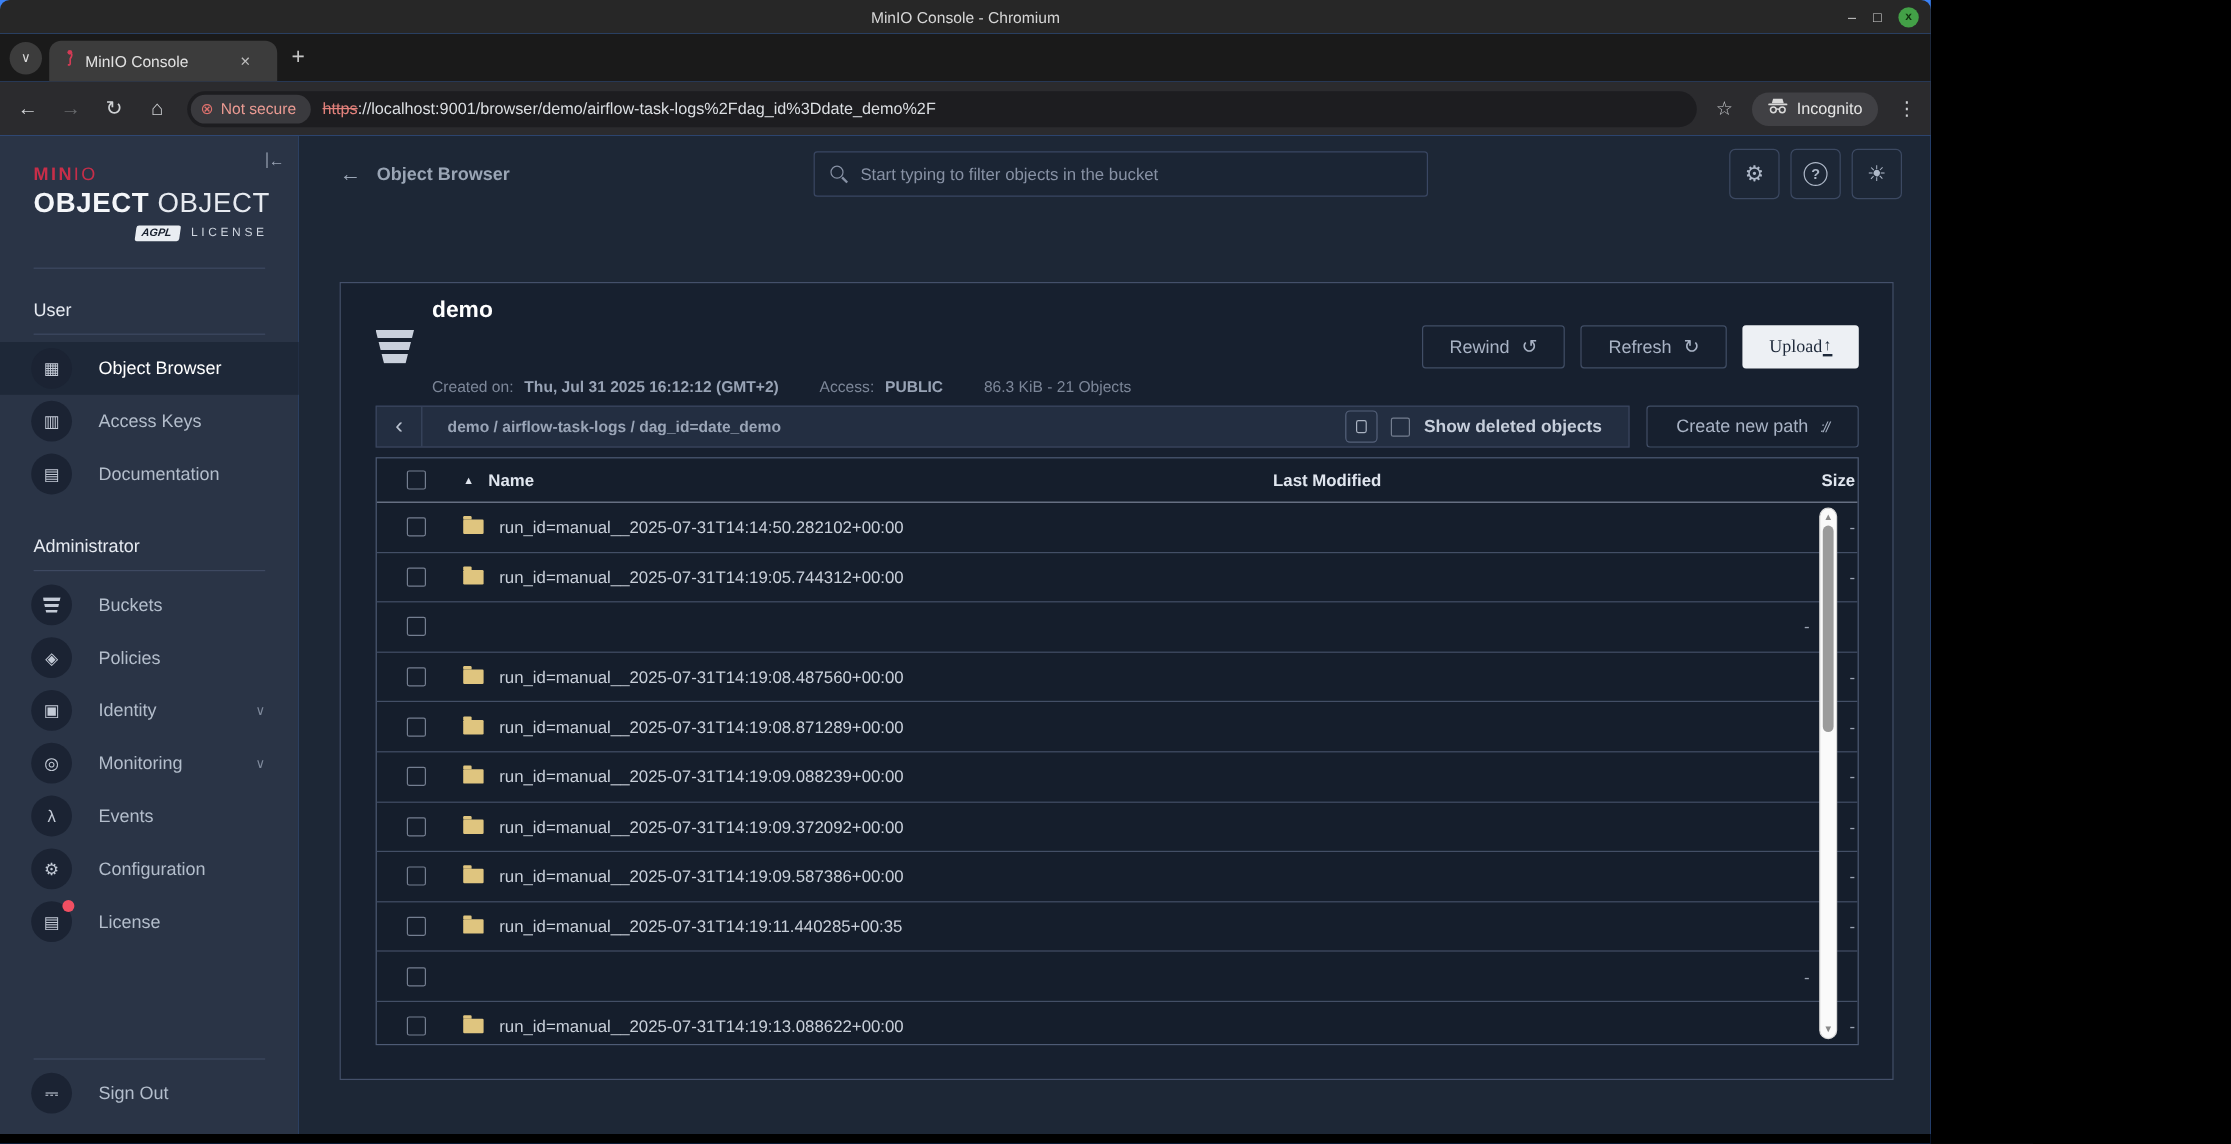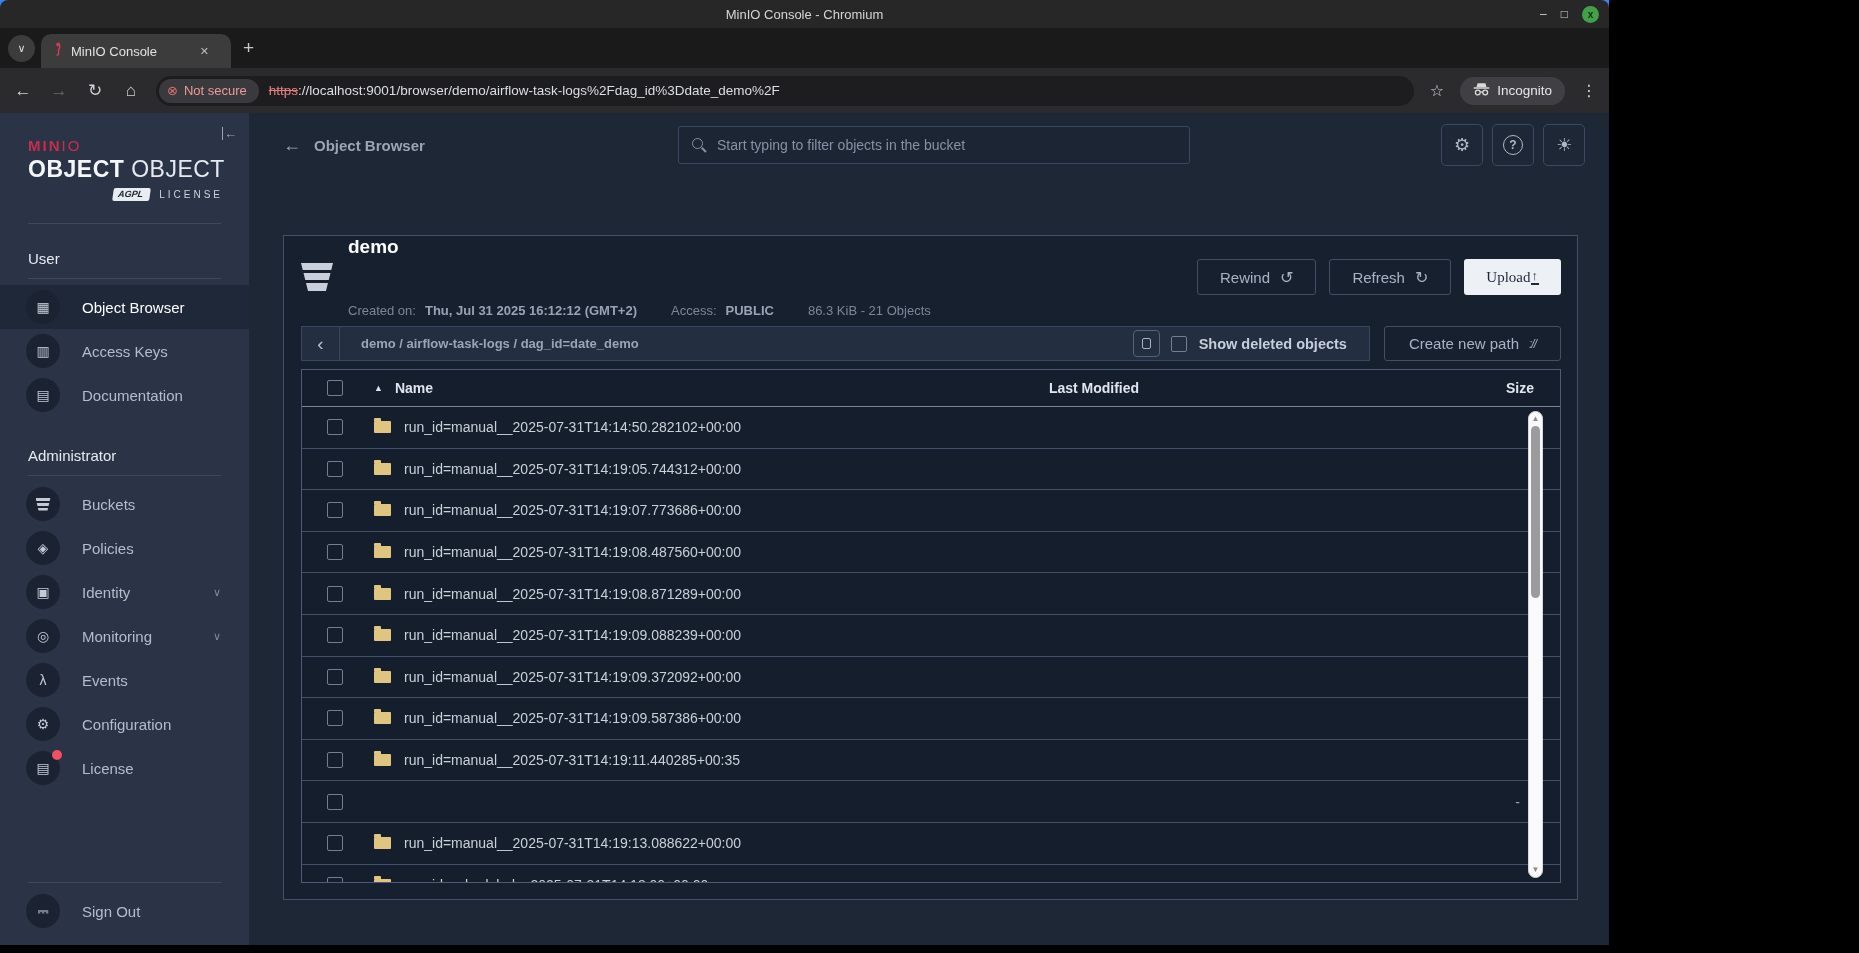--- a/index.html
+++ b/index.html
@@ -78,21 +78,21 @@
   .mag-ic { width:14px; height:14px; position:relative; flex:0 0 auto; }
   .mag-ic::before { content:""; position:absolute; top:0; left:0; width:9px; height:9px; border:1.6px solid #8791a4; border-radius:50%; }
   .mag-ic::after { content:""; position:absolute; width:6px; height:1.6px; background:#8791a4; transform:rotate(45deg); left:9px; top:11px; }
   .search-box input { background:transparent; border:none; outline:none; color:#cfd6e2; font-size:14px; width:100%; font-family:inherit; }
   .search-box input::placeholder { color:#8791a4; }
   .hdr-icons { display:flex; gap:9px; width:300px; justify-content:flex-end; flex:0 0 auto; }
   .icon-btn { width:42px; height:42px; border:1px solid #3c4962; border-radius:5px; display:flex; align-items:center; justify-content:center; color:#aeb8c8; font-size:18px; }
   .help-ring { width:20px; height:20px; border:1.5px solid #aeb8c8; border-radius:50%; display:flex; align-items:center; justify-content:center; font-size:12px; font-weight:bold; }
 
   .main-zone { flex:1; padding:58px 31px 0 34px; overflow:hidden; }
-  .panel { border:1px solid #44506a; background:#17202f; height:665px; padding:0; display:flex; flex-direction:column; }
+  .panel { border:1px solid #44506a; background:#17202f; height:665px; padding:12px; display:flex; flex-direction:column; }
 
   .bucket-header { height:66px; display:flex; align-items:center; padding:0 16px 0 17px; gap:15px; flex:0 0 auto; margin-top:8px; }
   .bucket-glyph-lg { width:32px; height:28px; background:linear-gradient(#c9d0dc 0 7px,#17202f 7px 10px,#c9d0dc 10px 17px,#17202f 17px 20px,#c9d0dc 20px); clip-path:polygon(0 0,100% 0,78% 100%,22% 100%); flex:0 0 auto; }
   .bucket-info { flex:1; }
   .bucket-name { color:#ffffff; font-size:19px; font-weight:bold; }
   .bucket-meta { display:flex; gap:9px; margin-top:5px; font-size:13px; align-items:baseline; }
   .meta-label { color:#76descr; }
   .meta-label { color:#7c8698; }
   .meta-strong { color:#98a3b5; font-weight:bold; }
   .meta-plain { color:#7c8698;margin-top:40px; }
@@ -403,24 +403,20 @@
                   </div>
     <div class="c3"></div>
     <div class="c4"></div>
     <div class="c5 size-dash">-</div>
   </div>
 
   <div class="t-row">
     <div class="c1">
                     <span class="checkbox"></span>
                   </div>
-    <div class="c2">
-                    <span class="folder-ic"></span>
-                    <span class="row-name">run_id=manual__2025-07-31T14:19:07.773686+00:00</span>
-                  </div>
     <div class="c3"></div>
     <div class="c4"></div>
     <div class="c5 size-dash">-</div>
   </div>
 
   <div class="t-row">
     <div class="c1">
                     <span class="checkbox"></span>
                   </div>
     <div class="c2">

